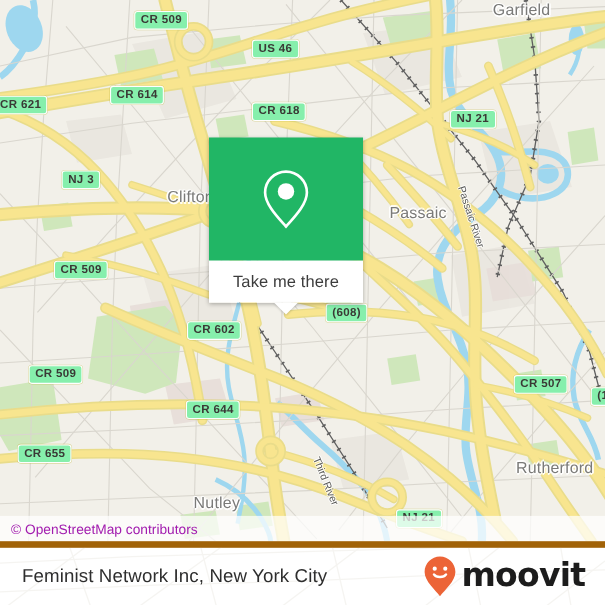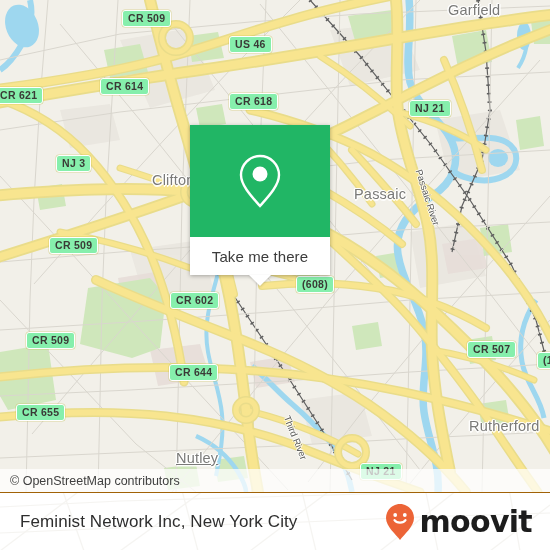--- a/index.html
+++ b/index.html
@@ -124,34 +124,34 @@
     position: absolute;
     left: 0;
     top: 469px;
     height: 23px;
     width: 550px;
     background: rgba(255,255,255,.72);
     display: flex;
     align-items: center;
     box-sizing: border-box;
     padding-left: 10px;
-    color: #404040;
+    color: #a21caf;
     font-size: 12.5px;
     font-family: "Liberation Sans", sans-serif;
   }
 
   
   #footer {
     position: absolute;
     left: 0;
     top: 492px;
     width: 550px;
     height: 58px;
     background: #ffffff;
-    border-top: 1px solid #a16207;
+    border-top: 6px solid #a16207;
     display: flex;
     align-items: center;
     justify-content: space-between;
     box-sizing: border-box;
     padding: 0 18px 0 20px;
     overflow: hidden;
   }
   #footer-watermark {
     position: absolute;
     left: 0; top: 0;
@@ -411,21 +411,21 @@
           <circle cx="196" cy="192" r="12"></circle>
           <circle cx="352" cy="452" r="14"></circle>
           <circle cx="246" cy="410" r="10"></circle>
         </g>
       </g>
     </svg>
 
     <div class="place-label" style="left:448px; top:2px;">Garfield</div>
     <div class="place-label" style="left:152px; top:172px;">Clifton</div>
     <div class="place-label" style="left:354px; top:186px;">Passaic</div>
-    <div class="place-label" style="left:176px; top:450px;text-decoration:underline;">Nutley</div>
+    <div class="place-label" style="left:176px; top:450px;">Nutley</div>
     <div class="place-label" style="left:469px; top:418px;">Rutherford</div>
 
     <div class="river-label" style="left:424px; top:168px; transform:rotate(72deg); transform-origin:0 0;">Passaic River</div>
     <div class="river-label" style="left:292px; top:414px; transform:rotate(68deg); transform-origin:0 0;">Third River</div>
 
     <div class="shield" style="left:122px; top:10px;">CR 509</div>
     <div class="shield" style="left:229px; top:10px;margin-top:26px;">US 46</div>
     <div class="shield" style="left:100px; top:78px;">CR 614</div>
     <div class="shield" style="left:-6px; top:87px;">CR 621</div>
     <div class="shield" style="left:229px; top:93px;">CR 618</div>

